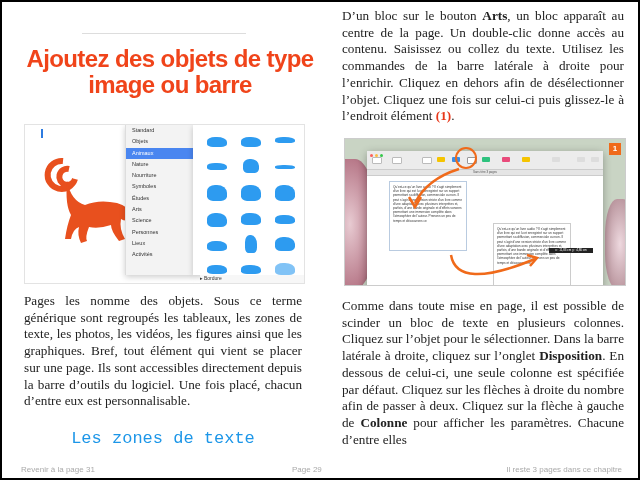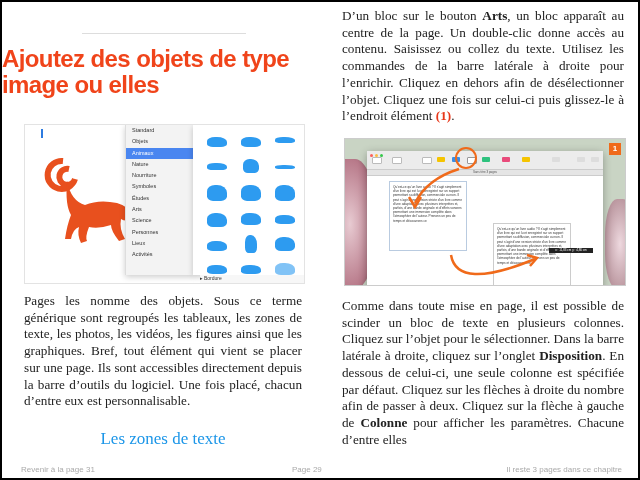--- a/index.html
+++ b/index.html
@@ -1,29 +1,29 @@
 <!DOCTYPE html>
 <html><head>
 <meta charset="utf-8">
 <style>
   html,body{margin:0;padding:0;}
   body{width:640px;height:480px;background:#000;position:relative;overflow:hidden;font-family:"Liberation Serif",serif;}
   .page{position:absolute;top:2px;left:2px;width:636px;height:476px;background:#fff;}
   .chapter{position:absolute;top:12px;left:98px;width:150px;text-align:center;font-family:"Liberation Sans",sans-serif;font-weight:bold;font-size:10px;color:#555;}
   .chapter-rule{position:absolute;top:31px;left:80px;width:164px;height:1px;background:#ddd;}
-  .title{position:absolute;top:44px;left:0;width:322px;text-align:left;font-family:"Liberation Sans",sans-serif;font-weight:bold;color:#f0441a;font-size:24px;line-height:26px;letter-spacing:-0.6px;}
+  .title{position:absolute;top:44px;left:0;width:322px;text-align:center;font-family:"Liberation Sans",sans-serif;font-weight:bold;color:#f0441a;font-size:24px;line-height:26px;letter-spacing:-0.6px;padding-left:7px;}
   .fig1{position:absolute;top:122px;left:22px;width:279px;height:158px;background:#fff;border:1px solid #e3e3e3;overflow:hidden;}
   .fig1 .menu{position:absolute;left:100px;top:0;width:68px;height:150px;background:#f3f3f3;border-left:1px solid #ddd;box-shadow:0 2px 6px rgba(0,0,0,.2);font-family:"Liberation Sans",sans-serif;font-size:5.5px;color:#333;}
   .fig1 .menu div{height:11.3px;line-height:11.3px;padding-left:6px;}
   .fig1 .menu .sel{background:#4a86f0;color:#fff;}
   .fig1 .grid{position:absolute;left:168px;top:0;width:112px;height:150px;background:#fff;box-shadow:0 2px 6px rgba(0,0,0,.2);}
   .fig1 .animal{position:absolute;width:20px;height:10px;background:#2d9bf0;border-radius:40% 50% 30% 30%;}
   .fig1 .bottom{position:absolute;left:175px;top:150px;width:110px;height:8px;font-family:"Liberation Sans",sans-serif;font-size:5px;color:#333;background:#f7f7f7;}
   .para{position:absolute;font-size:13.2px;line-height:16.7px;color:#222;text-align:justify;}
-  .subhead{position:absolute;top:427px;left:0;width:322px;text-align:center;font-family:Liberation Serif, serif;color:#1c96e8;font-size:17px;}
+  .subhead{position:absolute;top:427px;left:0;width:322px;text-align:center;font-family:Liberation Mono, monospace;color:#1c96e8;font-size:17px;}
   .fig2{position:absolute;top:136px;left:342px;width:280px;height:146px;background:#c9d4c4;overflow:hidden;border:1px solid #ccc;}
   .fig2 .flowerL{position:absolute;left:-20px;top:20px;width:50px;height:130px;background:radial-gradient(ellipse at center,#e8cbd2,#b87a8a 70%,#6b4a50);border-radius:40%;}
   .fig2 .flowerR{position:absolute;right:-10px;top:60px;width:30px;height:90px;background:radial-gradient(ellipse,#eed9df,#a87f88);border-radius:40%;}
   .fig2 .win{position:absolute;left:22px;top:12px;width:236px;height:140px;background:#fff;border-radius:3px;box-shadow:0 2px 8px rgba(0,0,0,.3);}
   .fig2 .toolbar{height:18px;background:#ececec;border-bottom:1px solid #ccc;position:relative;}
   .fig2 .titlebar{height:5px;background:#e5e5e5;border-bottom:1px solid #ccc;font-family:"Liberation Sans",sans-serif;font-size:3px;text-align:center;color:#555;}
   .dot{position:absolute;top:3px;width:3px;height:3px;border-radius:50%;}
   .tb{position:absolute;top:6px;width:8px;height:5px;border-radius:1px;}
   .badge{position:absolute;right:4px;top:4px;width:12px;height:12px;background:#f06a1a;color:#fff;font-family:"Liberation Sans",sans-serif;font-size:8px;font-weight:bold;text-align:center;line-height:12px;}
   .textbox{position:absolute;border:1px solid #b9cbe0;font-family:"Liberation Sans",sans-serif;font-size:3.2px;line-height:4.2px;color:#333;padding:3px;}
@@ -33,21 +33,21 @@
   b.red{color:#e8381a;}
 </style>
 </head>
 <body>
 
 <div class="page">
 
   <div class="chapter-rule"></div>
   <div class="title">
     <div>Ajoutez des objets de type</div>
-    <div>image ou elles</div>
+    <div>image ou barre</div>
   </div>
 
   <div class="fig1">
     <div style="position:absolute;left:16px;top:4px;width:2px;height:9px;background:#2d7be0;"></div>
     <svg style="position:absolute;left:8px;top:22px;" width="110" height="100" viewBox="0 0 110 100">
       <path d="M30 14 a14 14 0 1 0 12 18 a8 8 0 1 1 -6 -10" fill="none" stroke="#e8501e" stroke-width="6"></path>
       <path d="M34 34 q4 20 18 24 q14 -6 32 -2 q14 4 16 14 q-6 6 -12 2 q-2 10 4 20 l-6 2 q-8 -10 -8 -16 q-12 4 -22 2 q-4 10 -2 14 l-6 2 q-4 -8 -2 -16 q-6 2 -8 12 l-6 0 q2 -14 6 -24 q-6 -10 -4 -34 z" fill="#e8501e"></path>
     </svg>
     <div class="menu">
       <div>Standard</div>

